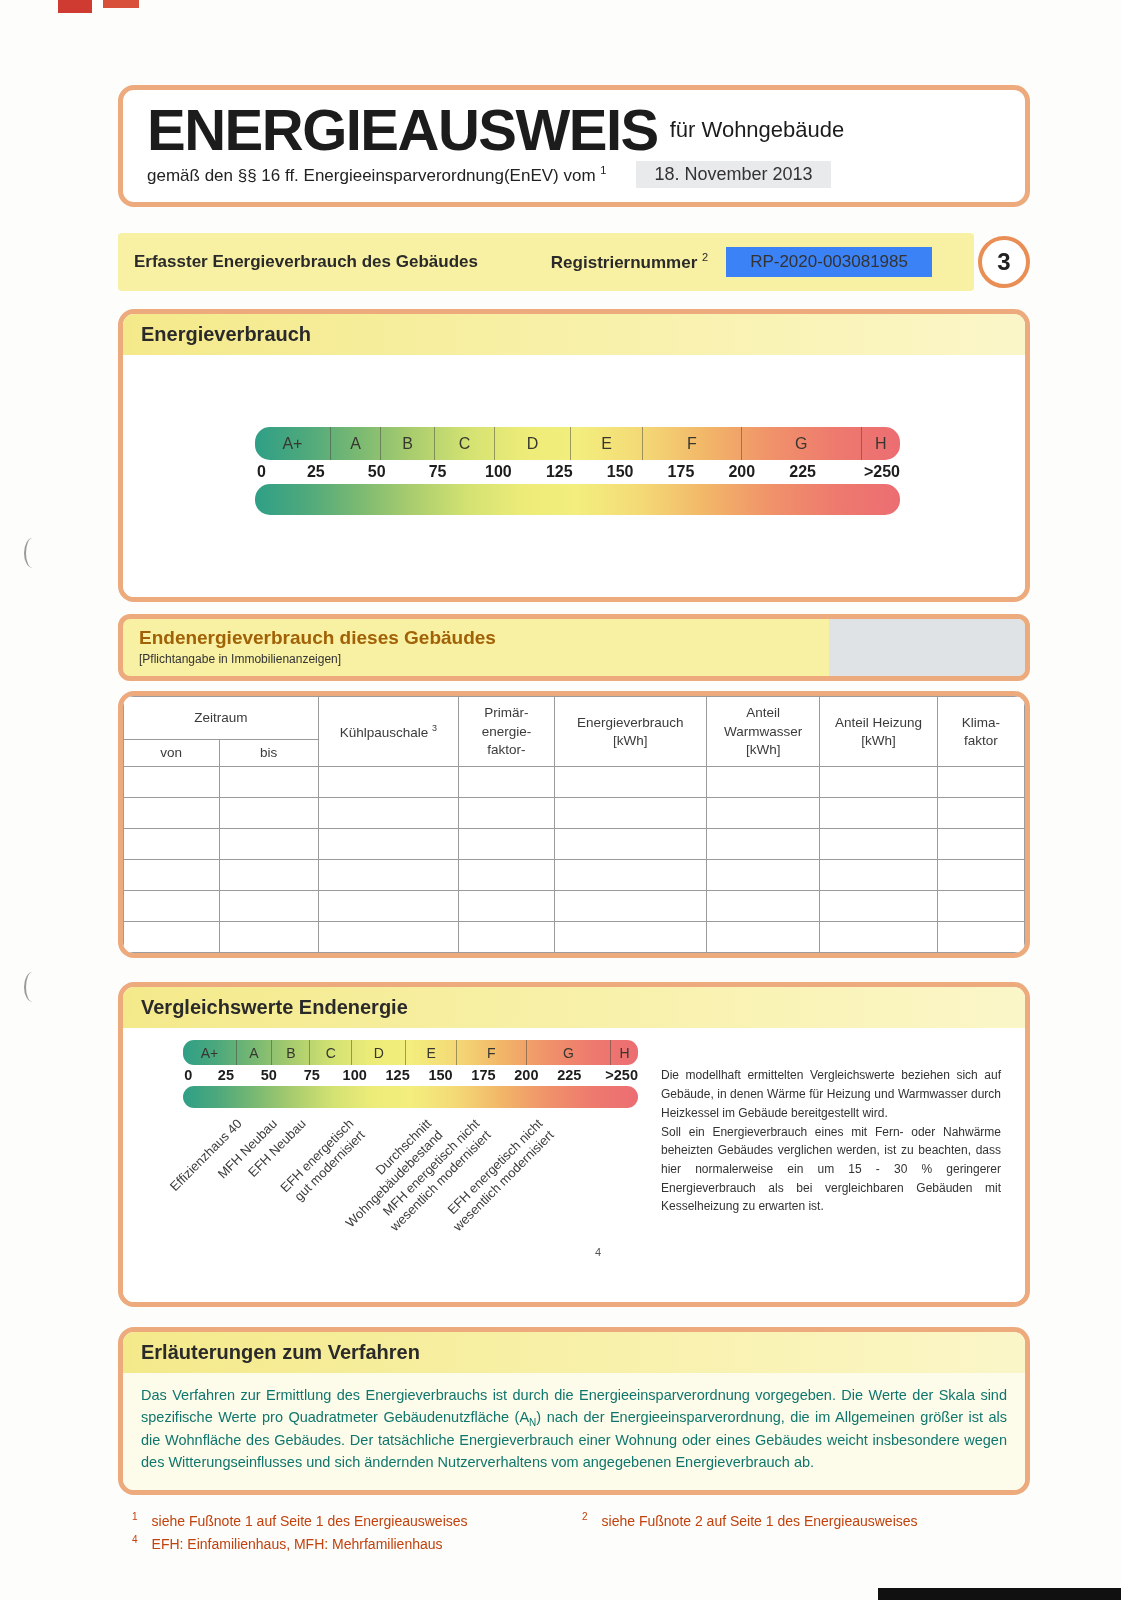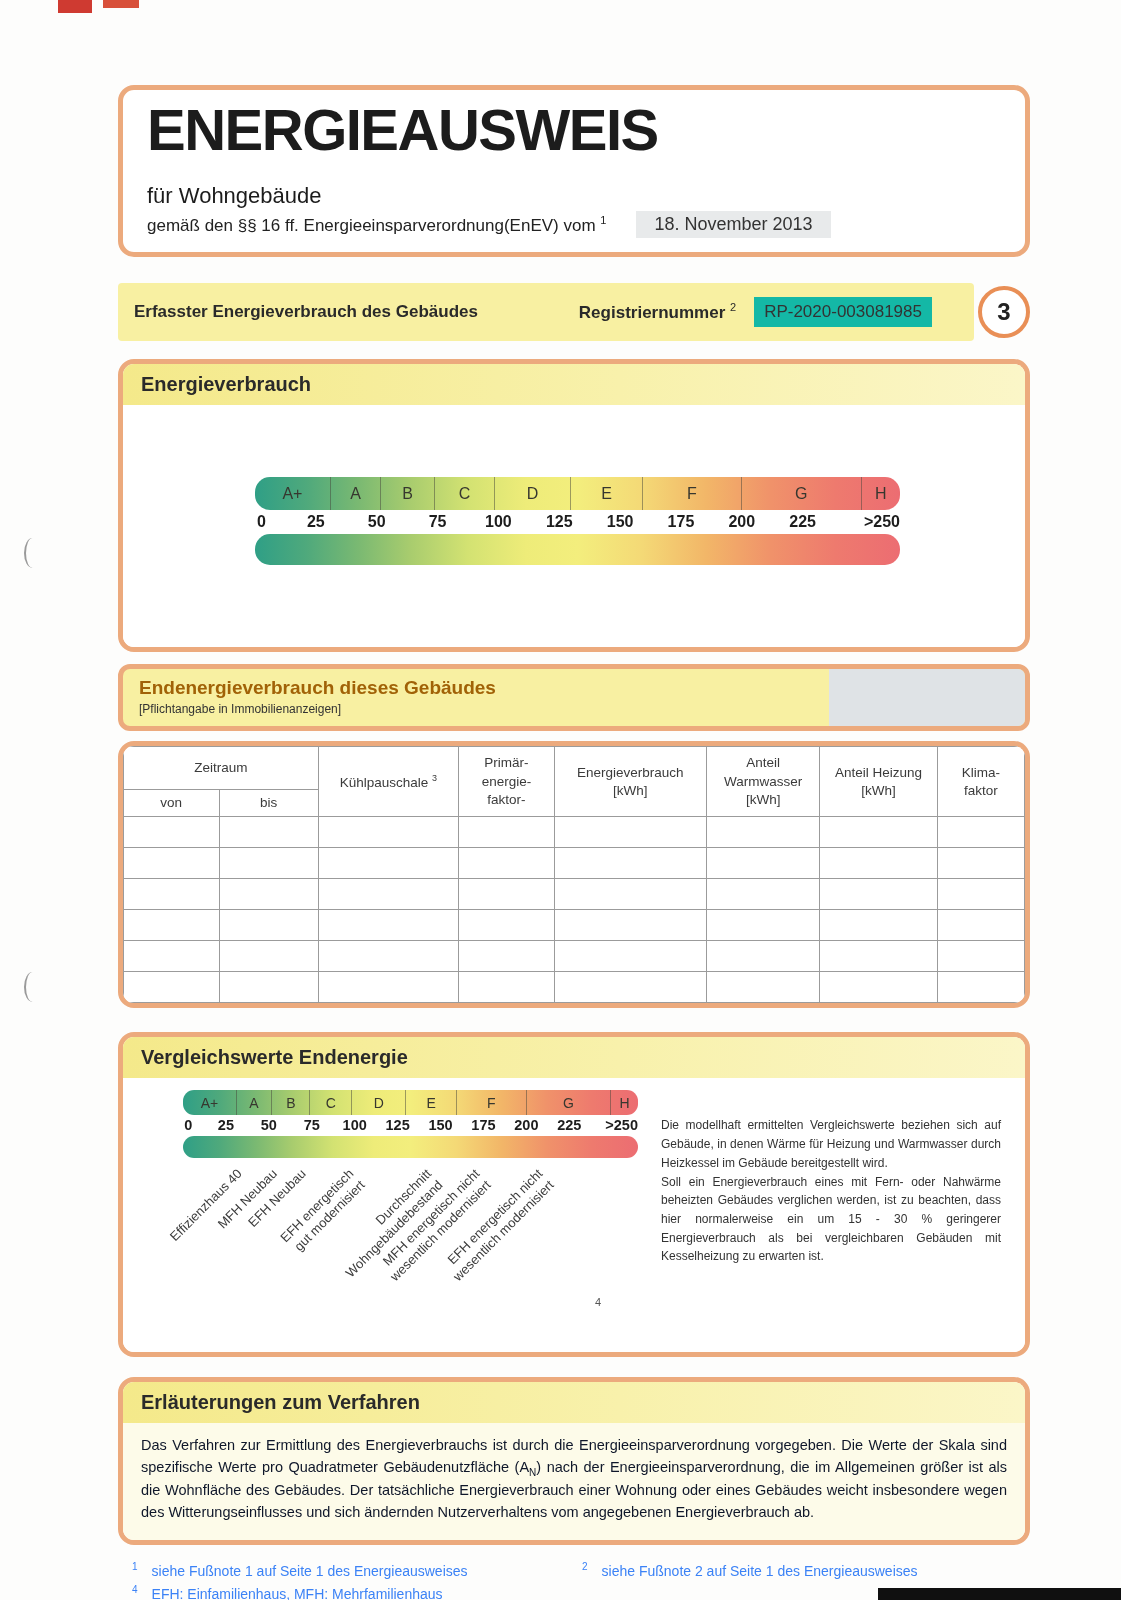--- a/index.html
+++ b/index.html
@@ -13,35 +13,35 @@
   .paren{position:absolute; width:15px; height:30px; border-left:2.5px solid #9a9a9a; border-radius:50%;}
   .paren1{left:24px; top:538px;}
   .paren2{left:24px; top:972px;}
 
   .content{position:absolute; left:118px; top:0; width:912px;}
 
   .box{border:5px solid #ecaa7d; border-radius:16px; overflow:hidden; background:#fff;}
 
   
   .header-box{margin-top:85px; padding:10px 24px 14px 24px; background:#fff;}
-  .title-row{display:flex; align-items:flex-start; gap:24px;flex-direction:column;}
+  .title-row{display:flex; align-items:center; gap:12px;}
   .main-title{font-size:58px; font-weight:bold; letter-spacing:-1.5px; color:#1c1c1c; line-height:1.02;}
   .sub-title{font-size:22px; font-weight:normal; color:#1c1c1c;}
   .law-row{display:flex; align-items:center; margin-top:2px;}
   .law-text{font-size:17px; color:#222;}
   .law-text sup{font-size:11px;}
   .date-box{margin-left:30px; background:#e8eaeb; padding:3px 18px; font-size:18px; color:#333;}
 
   
   .reg-row{display:flex; align-items:center; margin-top:26px;text-align:right;}
   .reg-bar{flex:1; height:58px; background:#f8f0a2; border-radius:4px; display:flex; align-items:center; padding:0 16px;}
   .reg-section-label{font-size:17px; font-weight:bold; color:#2a2a2a;}
   .reg-num-label{margin-left:auto; font-size:17px; font-weight:bold; color:#2a2a2a;}
   .reg-num-label sup{font-size:11px; font-weight:normal;}
-  .reg-value{margin-left:18px; margin-right:26px; background:#14b8a6; padding:5px 10px; font-size:17px; color:#333;}
+  .reg-value{margin-left:18px; margin-right:26px; background:#3b82f6; padding:5px 24px; font-size:17px; color:#333;}
   .page-badge{width:44px; height:44px; border:4px solid #e98f56; border-radius:50%; background:#fff;
     display:flex; align-items:center; justify-content:center; font-size:24px; font-weight:bold; color:#222; margin-left:4px;}
 
   
   .strip{background:linear-gradient(90deg,#f4e98a 0%, #f8f1ab 55%, #fbf6c8 100%);
     font-size:20px; font-weight:bold; color:#2a2a2a; padding:9px 18px;}
 
   
   .sec-ev{margin-top:18px;}
   .sec-ev-body{padding:72px 0 82px 0; background:#fff;}
@@ -84,25 +84,25 @@
   .vw-labels{position:relative; height:190px;}
   .rot-label{position:absolute; top:8px; transform:rotate(-45deg); transform-origin:100% 0;
     font-size:13px; color:#3c3c3c; text-align:right; line-height:1.25; white-space:nowrap;}
   .vw-fn{position:absolute; left:462px; top:138px; font-size:11px; color:#555;}
   .vw-text{flex:1; padding:26px 10px 0 8px;}
   .vw-text p{margin:0; font-size:12px; line-height:1.56; text-align:justify; color:#333;}
 
   
   .sec-erl{margin-top:20px;}
   .erl-body{background:#fdfbe9; padding:12px 18px 16px 18px;}
-  .erl-body p{margin:0; font-size:14.5px; line-height:1.5; text-align:justify; color:#0f172a;}
+  .erl-body p{margin:0; font-size:14.5px; line-height:1.5; text-align:justify; color:#0f766e;}
   .erl-body sub{font-size:10px;}
 
   
-  .footnotes{margin-top:16px; padding-left:14px; font-size:14px; color:#3b82f6;}
+  .footnotes{margin-top:16px; padding-left:14px; font-size:14px; color:#c2410c;}
   .fn-row{display:flex; margin-bottom:6px;}
   .fn sup{font-size:10px; margin-right:14px;}
   .fn.w1{width:450px;}
   .fn.w2{width:585px;}
 </style>
 </head>
 <body>
 
 <div class="page">
   <div class="mark-red1"></div>

